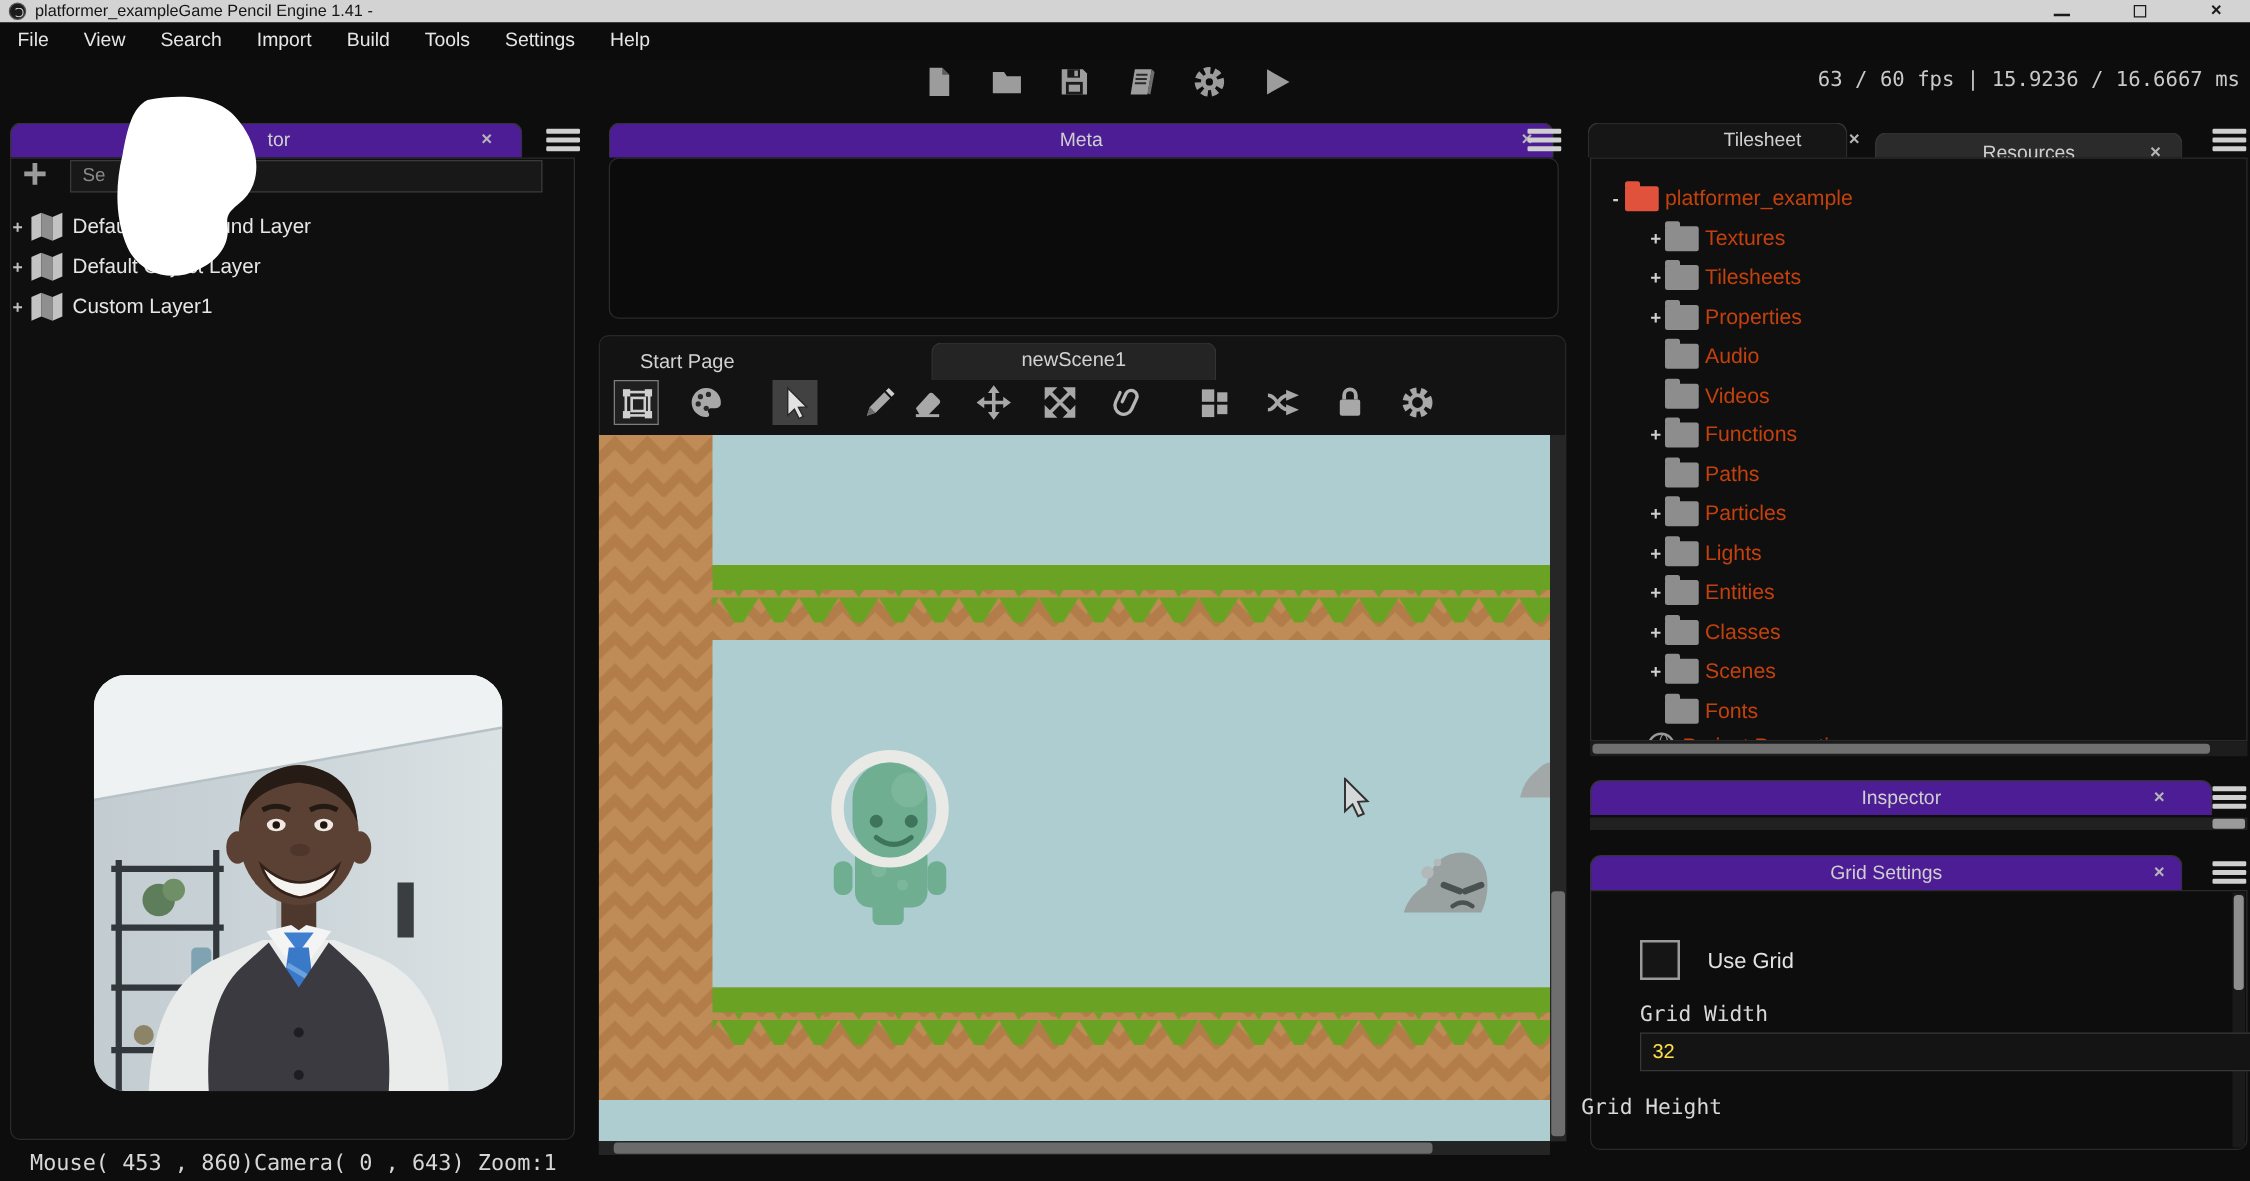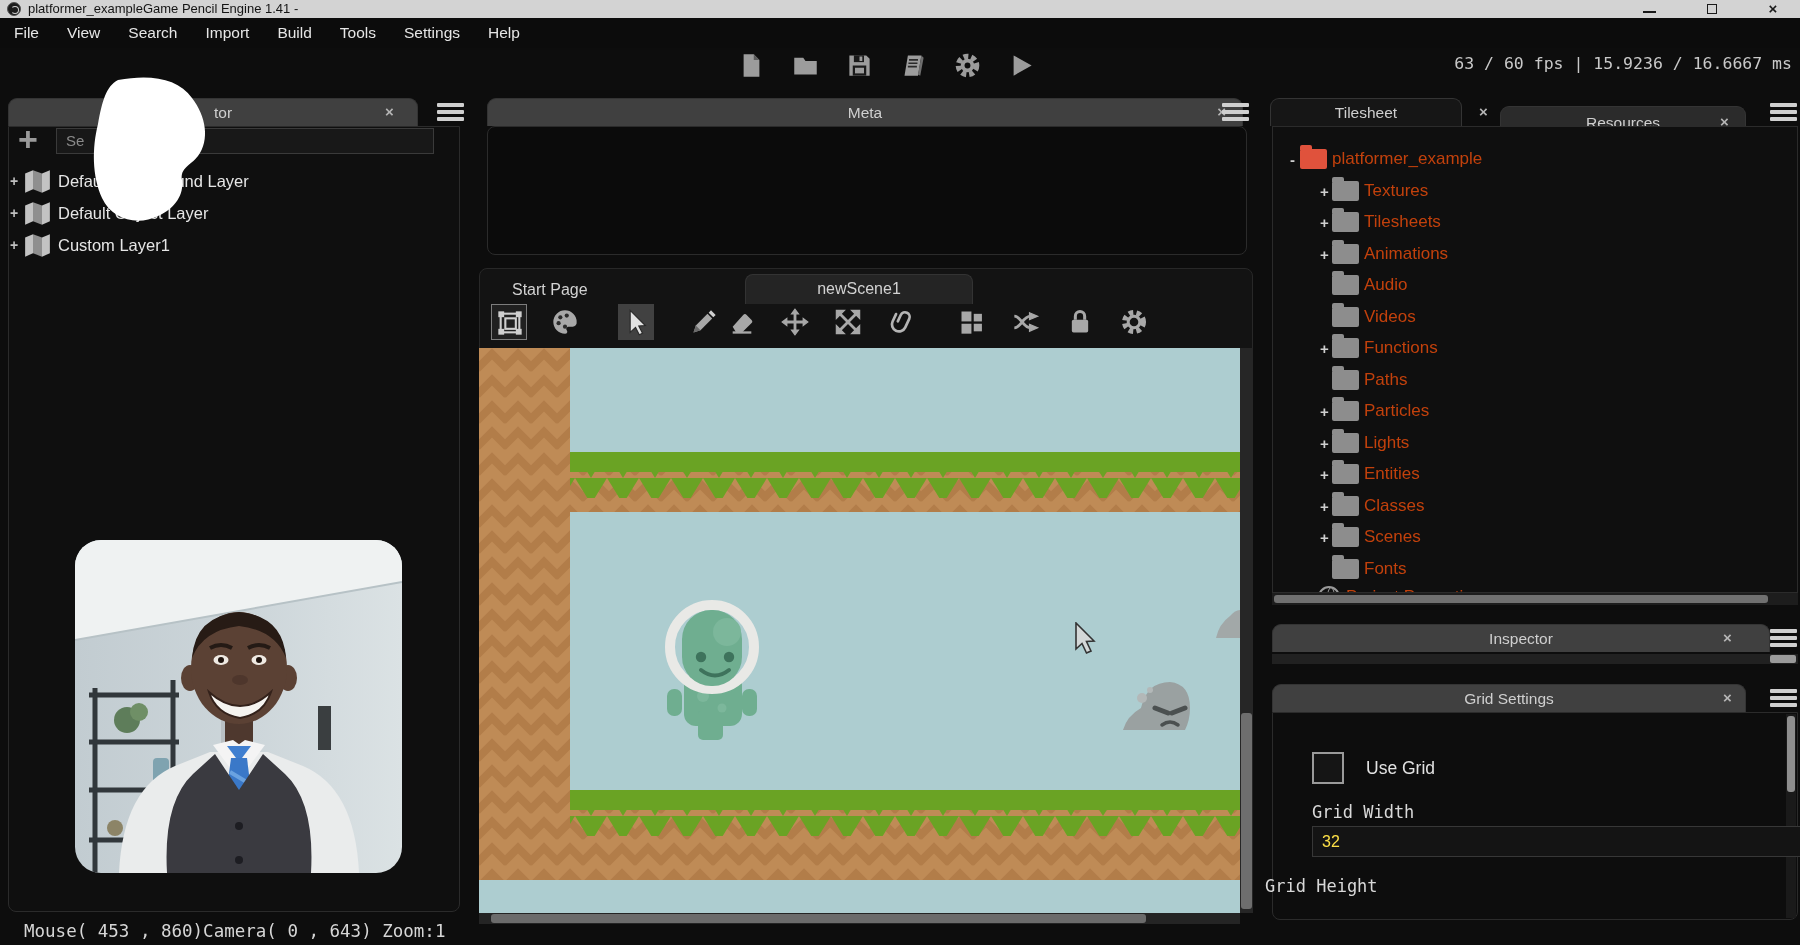--- a/index.html
+++ b/index.html
@@ -19,21 +19,21 @@
   .glyph-close { left:1758px; font-size:15px; line-height:14px; font-weight:bold; }
   
   .menubar { left:0; top:18px; width:1800px; height:30px; background:#0c0c0c; display:flex; align-items:center; }
   .menu-item { color:#e6e6e6; font-size:15.5px; padding:0 14px; cursor:default; }
   
   .main-toolbar { left:738px; top:46px; height:38px; display:flex; gap:27px; align-items:center; }
   .tool-ic { width:27px; height:27px; }
   .tool-ic svg { width:100%; height:100%; }
   .fps { top:54px; right:8px; font-family:"DejaVu Sans Mono", monospace; font-size:16.5px; color:#c9c9c9; }
   
-  .ptab { height:28px; background:#404040; border:1px solid #343434; border-bottom:none;
+  .ptab { height:28px; background:#4c1d95; border:1px solid #343434; border-bottom:none;
     border-radius:9px 9px 0 0; color:#cfcfcf; font-size:15.5px; }
   .ptab .tlabel { position:absolute; top:5px; width:100%; text-align:center; }
   .ptab .x { position:absolute; top:4px; font-size:15px; color:#b5b5b5; font-weight:bold; }
   .pbody { background:#0f0f0f; border:1px solid #2b2b2b; }
   .hamburger { width:27px; height:19px; }
   .hamburger i { display:block; height:4px; background:#cfcfcf; border-radius:1px; margin-bottom:3px; }
   
   .left-tab { left:8px; top:98px; width:410px; }
   .left-tab .tlabel { text-align:left; left:205px; width:auto; }
   .left-tab .x { left:376px; }
@@ -65,21 +65,21 @@
   .scene-toolbar-ic svg { width:100%; height:100%; }
   .ic-box-sel { top:304px; width:36px; height:36px; border:1px solid #7d7d7d; background:#202020; }
   .ic-bg-sel { top:304px; width:36px; height:36px; background:#414141; }
   .ic-inner { position:absolute; left:4px; top:4px; width:28px; height:28px; }
   .canvas-wrap { left:479px; top:348px; width:761px; height:565px; }
   .vscroll { left:1240px; top:348px; width:13px; height:565px; background:#262626; }
   .vscroll .thumb { position:absolute; left:1px; top:365px; width:11px; height:196px; background:#6e6e6e; border-radius:3px; }
   .hscroll { left:479px; top:913px; width:761px; height:11px; background:#242424; }
   .hscroll .thumb { position:absolute; left:12px; top:1px; width:655px; height:9px; background:#6b6b6b; border-radius:3px; }
   
-  .tilesheet-tab { left:1270px; top:98px; width:192px; background:#161616; }
+  .tilesheet-tab { left:1270px; top:98px; width:208px; background:#161616;padding-left:36px; }
   .tilesheet-tab .x { left:208px; }
   .resources-tab { left:1500px; top:96px; width:246px; height:30px; background:#2b2b2b;margin-top:10px; }
   .resources-tab .x { left:219px; top:6px; }
   .resources-tab .tlabel { top:7px; }
   .res-ham { left:1770px; top:103px; }
   .res-body { left:1272px; top:126px; width:526px; height:467px; overflow:hidden; }
   .tree-row { position:absolute; height:28px; display:flex; align-items:center; }
   .tree-exp { width:15px; color:#cfcfcf; font-size:15px; font-weight:bold; text-align:center; }
   .folder { width:27px; height:20px; background:#8d8d8d; border-radius:2px; position:relative; margin-right:5px; }
   .folder:before { content:""; position:absolute; left:0; top:-4px; width:12px; height:5px;
@@ -416,21 +416,21 @@
     <span class="tree-label">Textures</span>
   </div>
   <div class="tree-row" style="left:44px; top:81px;">
     <span class="tree-exp">+</span>
     <span class="folder"></span>
     <span class="tree-label">Tilesheets</span>
   </div>
   <div class="tree-row" style="left:44px; top:113px;">
     <span class="tree-exp">+</span>
     <span class="folder"></span>
-    <span class="tree-label">Animations</span>
+    <span class="tree-label">Properties</span>
   </div>
   <div class="tree-row" style="left:44px; top:144px;">
     <span class="tree-exp"></span>
     <span class="folder"></span>
     <span class="tree-label">Audio</span>
   </div>
   <div class="tree-row" style="left:44px; top:176px;">
     <span class="tree-exp"></span>
     <span class="folder"></span>
     <span class="tree-label">Videos</span>

